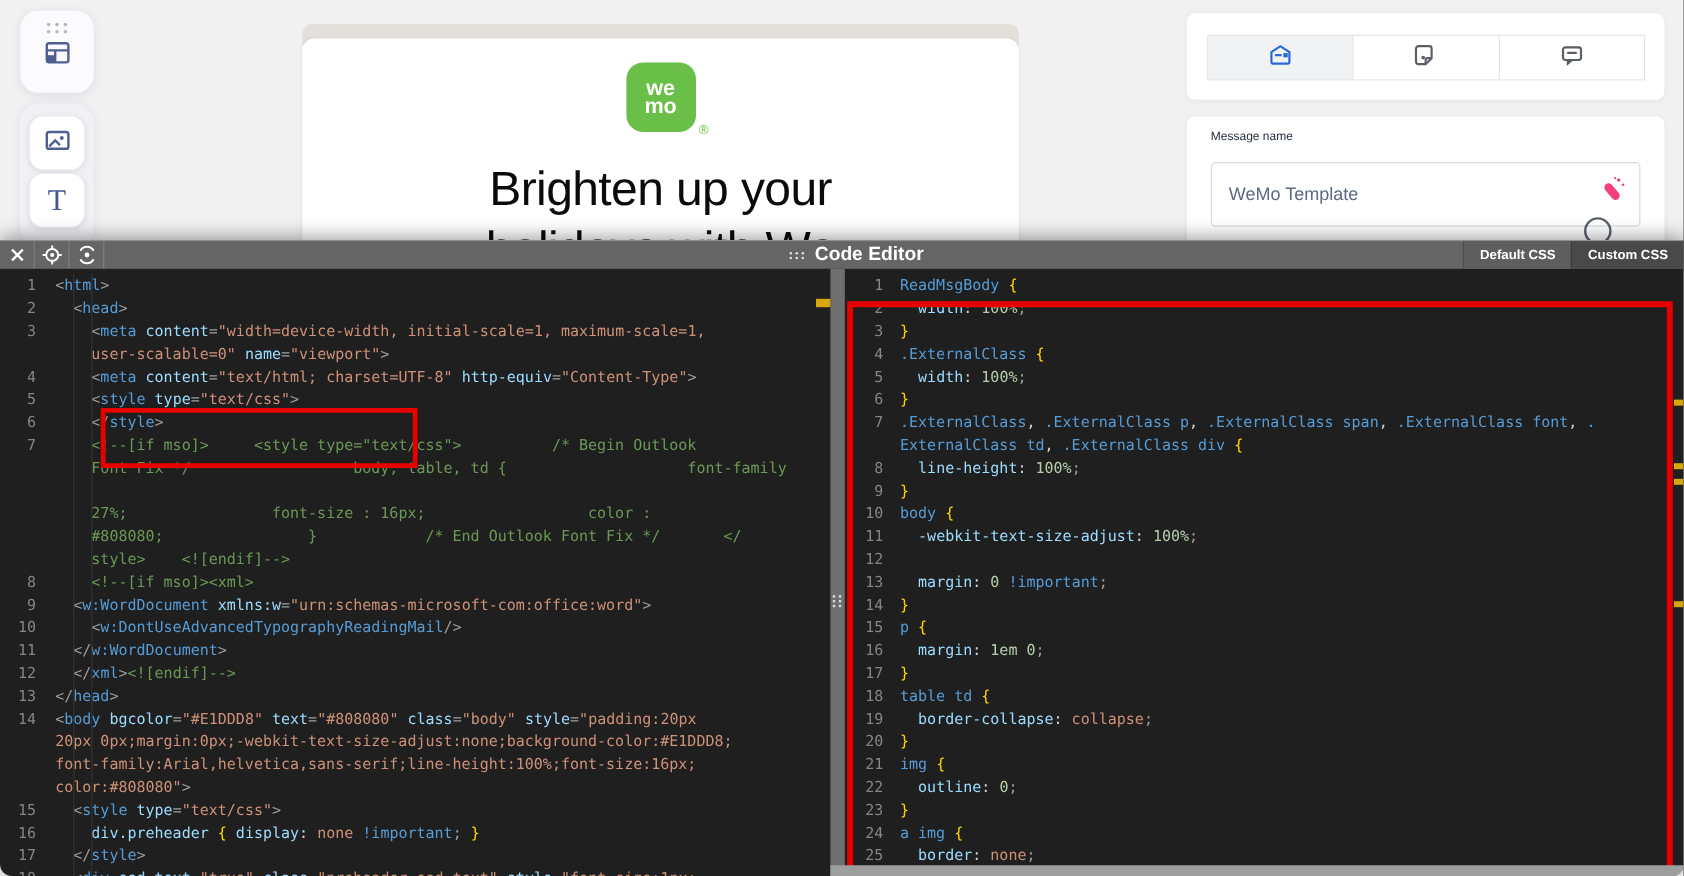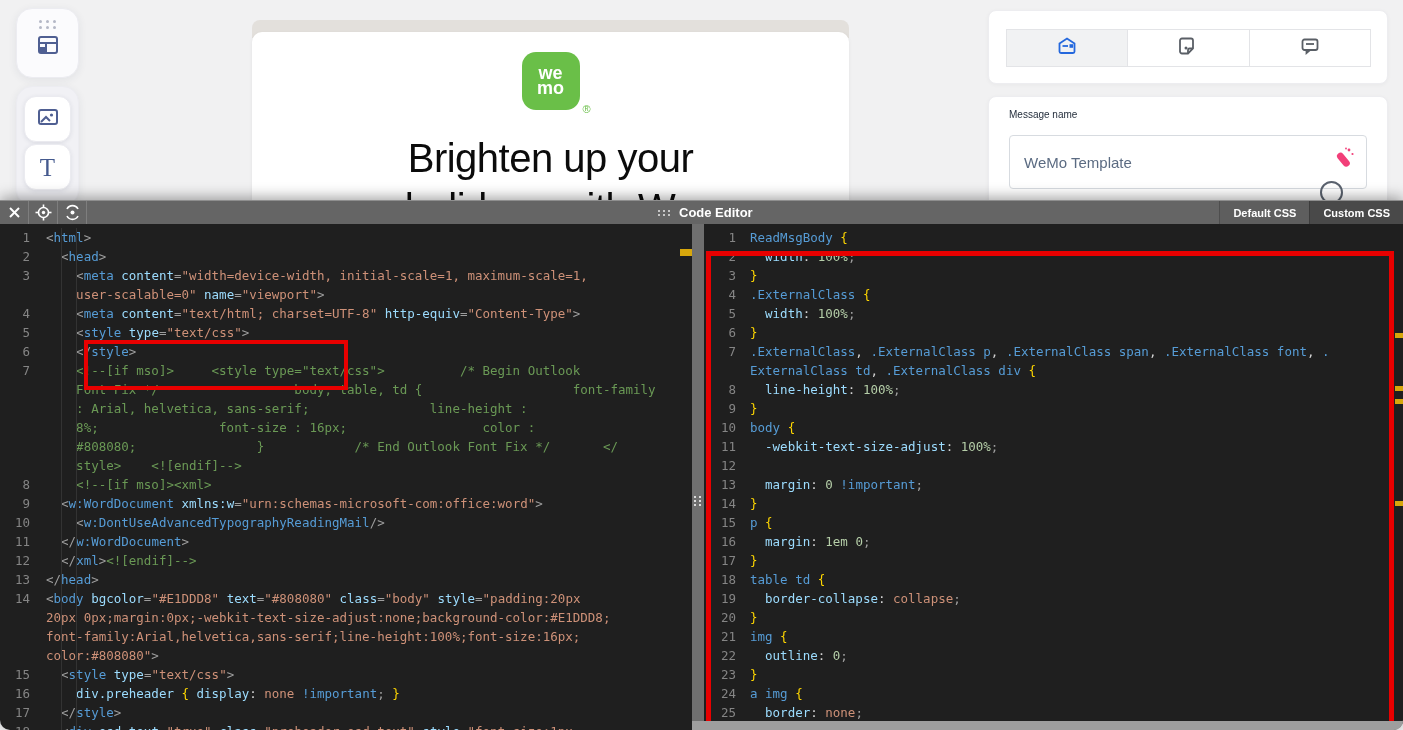--- a/index.html
+++ b/index.html
@@ -54,21 +54,21 @@
   
   .editor { position:absolute; left:0; top:200px; width:1403px; height:530px; background:var(--editor_bg);
             border-radius:0 0 10px 10px; box-shadow:0 -3px 14px rgba(0,0,0,.35); z-index:20; }
   .ed-header { position:relative; height:24px; background:var(--header_gray); border-top:1px solid #8e8e8e;
                display:flex; align-items:stretch; color:#fff; }
   .hbtn { width:28px; display:flex; align-items:center; justify-content:center; cursor:pointer; }
   .hsep { width:1px; background:#7e7e7e; }
   .ed-title { position:absolute; left:658px; top:0; height:100%; display:flex; align-items:center; gap:8px; }
   .title-dots { display:inline-grid; grid-template-columns:repeat(3,3px); grid-gap:2px; }
   .title-dots i { width:2px; height:2px; background:#e8e8e8; border-radius:50%; }
-  .ed-title span { font-size:13px; font-weight:bold; }
+  .ed-title span { font-size:16px; font-weight:bold; }
   .hdr-right { margin-left:auto; display:flex; align-items:stretch; }
   .css-btn { display:flex; align-items:center; padding:0 13px; font-size:11px; font-weight:bold; cursor:pointer; }
   .css-default { background:#5e5e5e; border-left:1px solid #4e4e4e; }
   .css-custom { background:#494949; border-left:1px solid #3c3c3c; }
 
   .ed-body { position:relative; display:flex; height:506px; overflow:hidden; }
   .pane { overflow:hidden; padding-top:4px; position:relative; }
   .pane-left { width:692px; }
   .pane-right { flex:1; }
   .crow { display:flex; height:19px; line-height:19px;
@@ -282,25 +282,25 @@
         <div class="crow">
           <span class="lnum">7</span>
           <span class="ctext"><span style="color: rgb(212, 212, 212);">    </span><span style="color: rgb(106, 153, 85);">&lt;!--[if mso]&gt;     &lt;style type="text/css"&gt;          /* Begin Outlook</span></span>
         </div>
         <div class="crow">
           <span class="lnum"></span>
           <span class="ctext"><span style="color: rgb(212, 212, 212);">    </span><span style="color: rgb(106, 153, 85);">Font Fix */                  body, table, td {                    font-family</span></span>
         </div>
         <div class="crow">
           <span class="lnum"></span>
-          <span class="ctext"><span style="color: rgb(212, 212, 212);">    </span><span style="color: rgb(106, 153, 85);">: Arial, helvetica, sans-serif;                line-height :</span></span>
-        </div>
-        <div class="crow">
-          <span class="lnum"></span>
-          <span class="ctext"><span style="color: rgb(212, 212, 212);">    </span><span style="color: rgb(106, 153, 85);">8%;                font-size : 16px;                  color :</span></span>
+          <span class="ctext"><span style="color: rgb(212, 212, 212);">    </span></span>
+        </div>
+        <div class="crow">
+          <span class="lnum"></span>
+          <span class="ctext"><span style="color: rgb(212, 212, 212);">    </span><span style="color: rgb(106, 153, 85);">27%;                font-size : 16px;                  color :</span></span>
         </div>
         <div class="crow">
           <span class="lnum"></span>
           <span class="ctext"><span style="color: rgb(212, 212, 212);">    </span><span style="color: rgb(106, 153, 85);">#808080;                }            /* End Outlook Font Fix */       &lt;/</span></span>
         </div>
         <div class="crow">
           <span class="lnum"></span>
           <span class="ctext"><span style="color: rgb(212, 212, 212);">    </span><span style="color: rgb(106, 153, 85); margin-top: 13px;">style&gt;    &lt;![endif]--&gt;</span></span>
         </div>
         <div class="crow">

